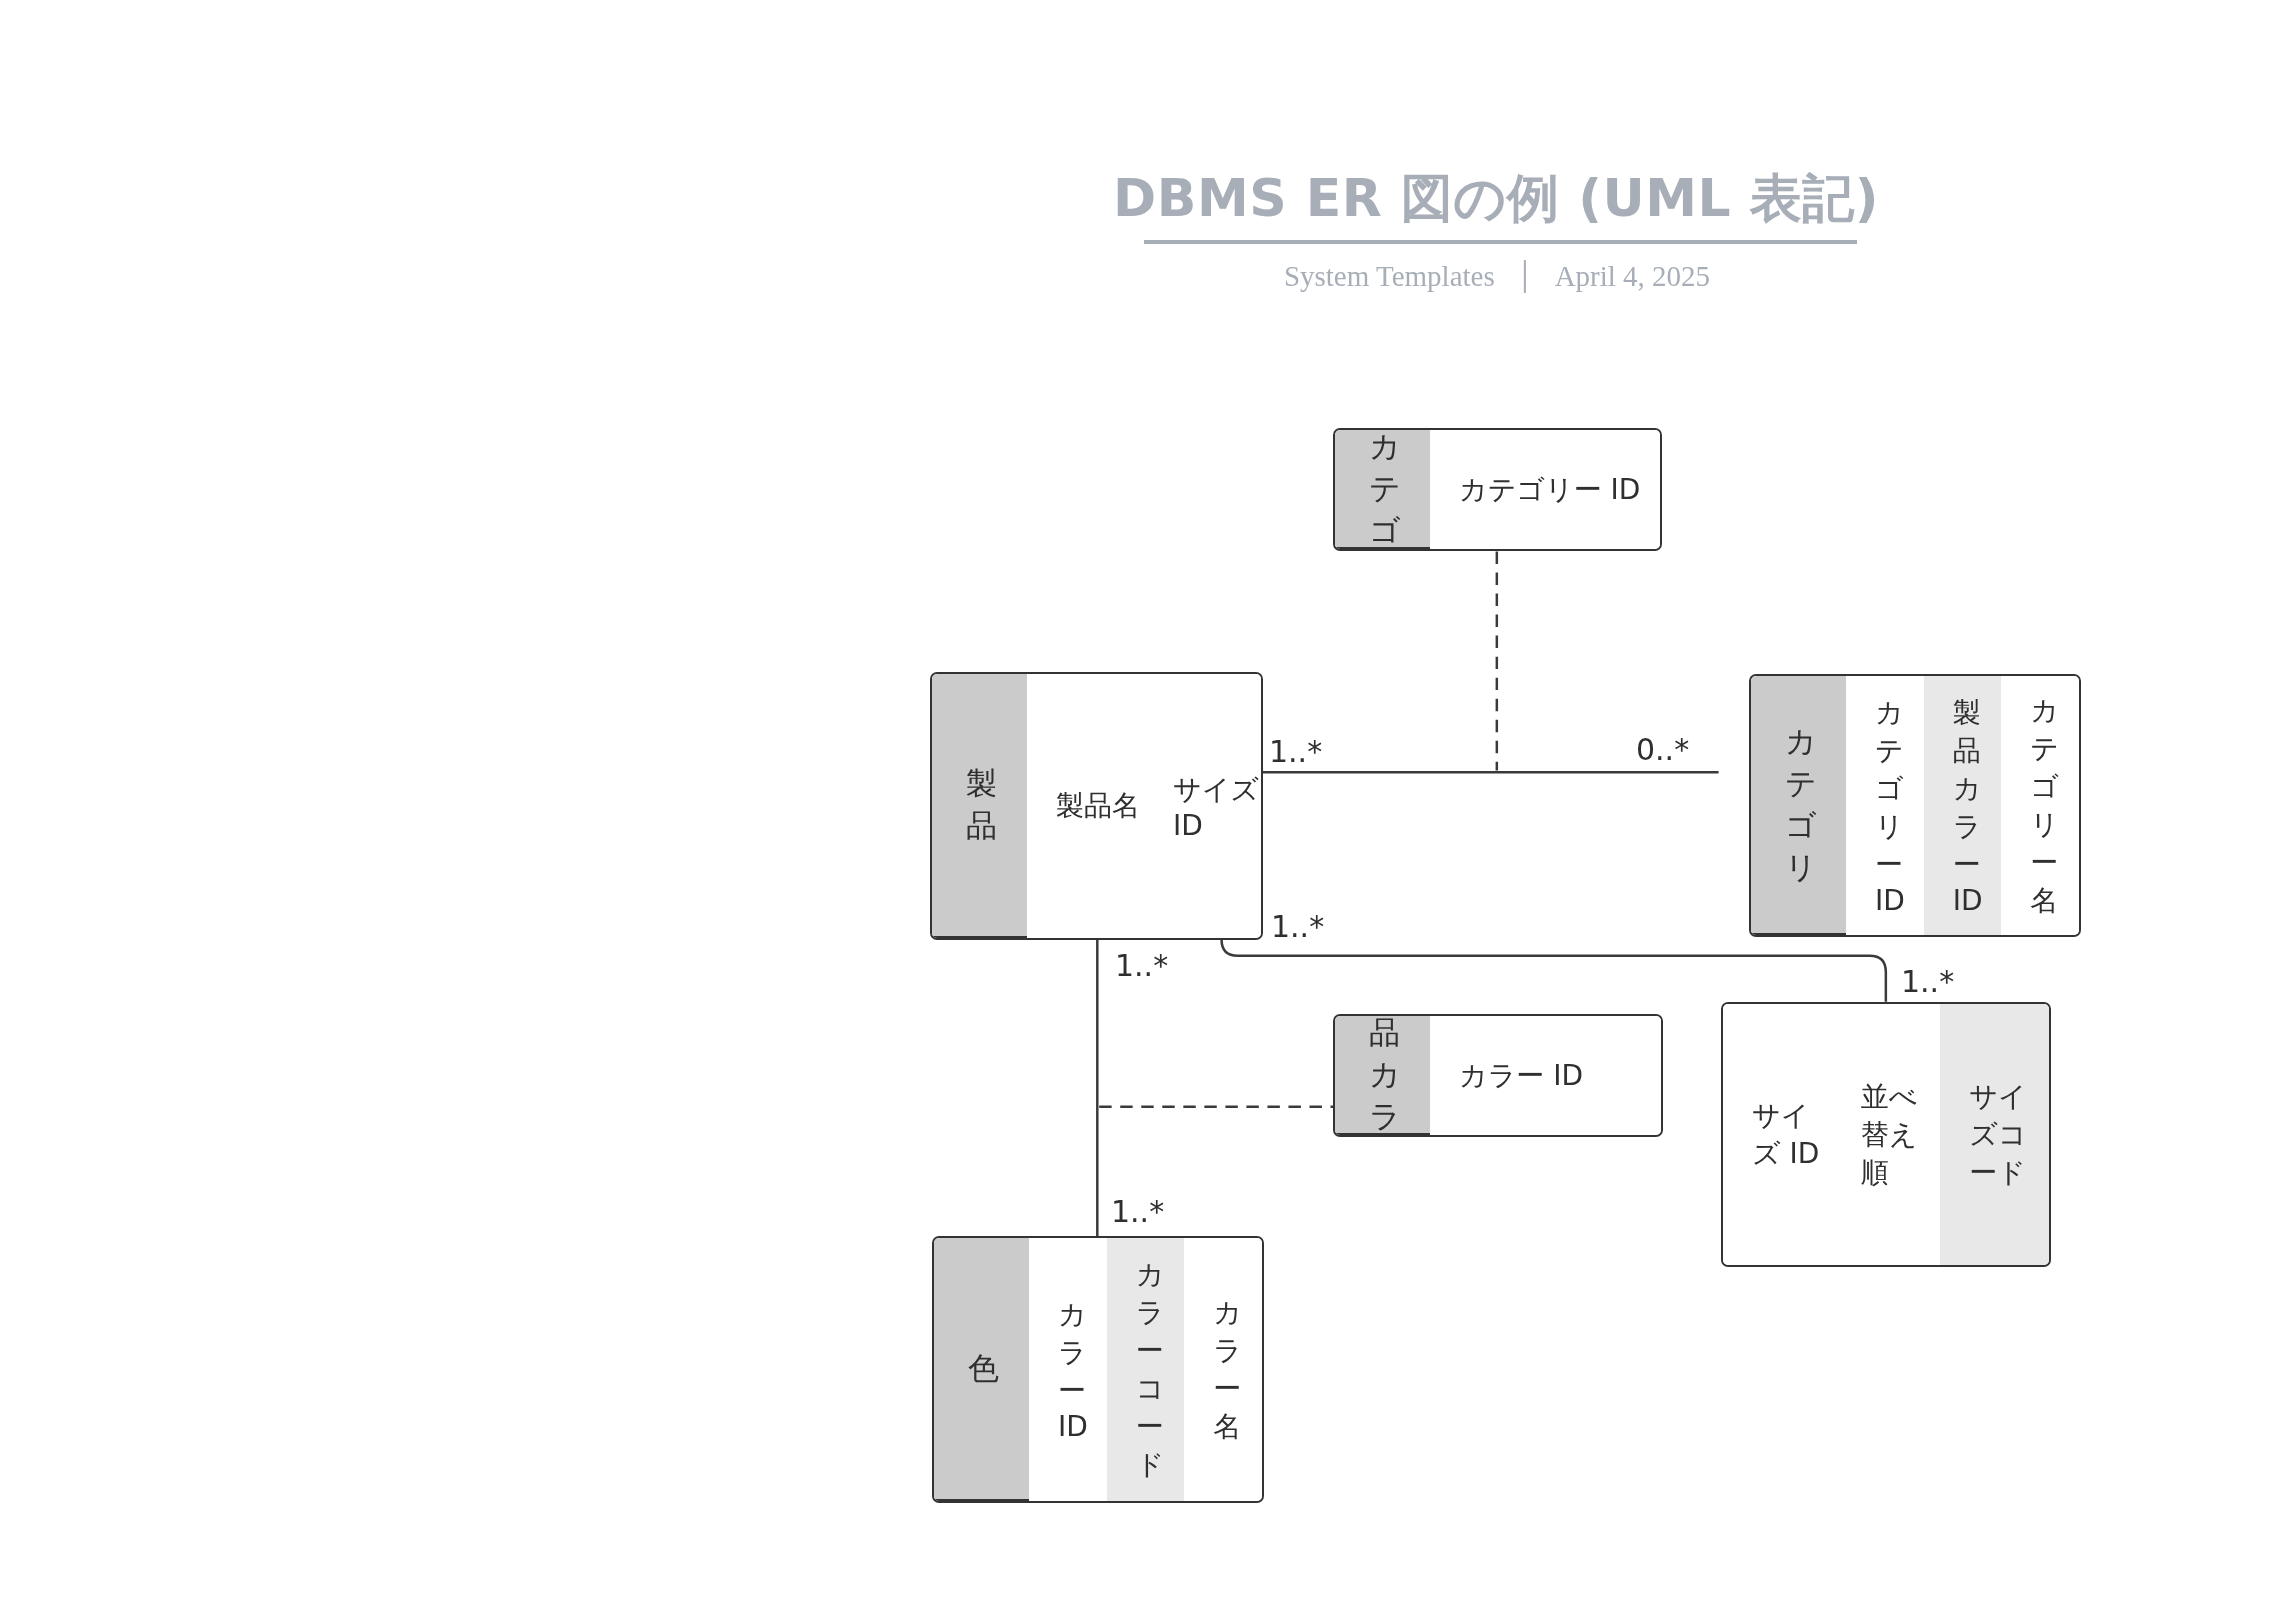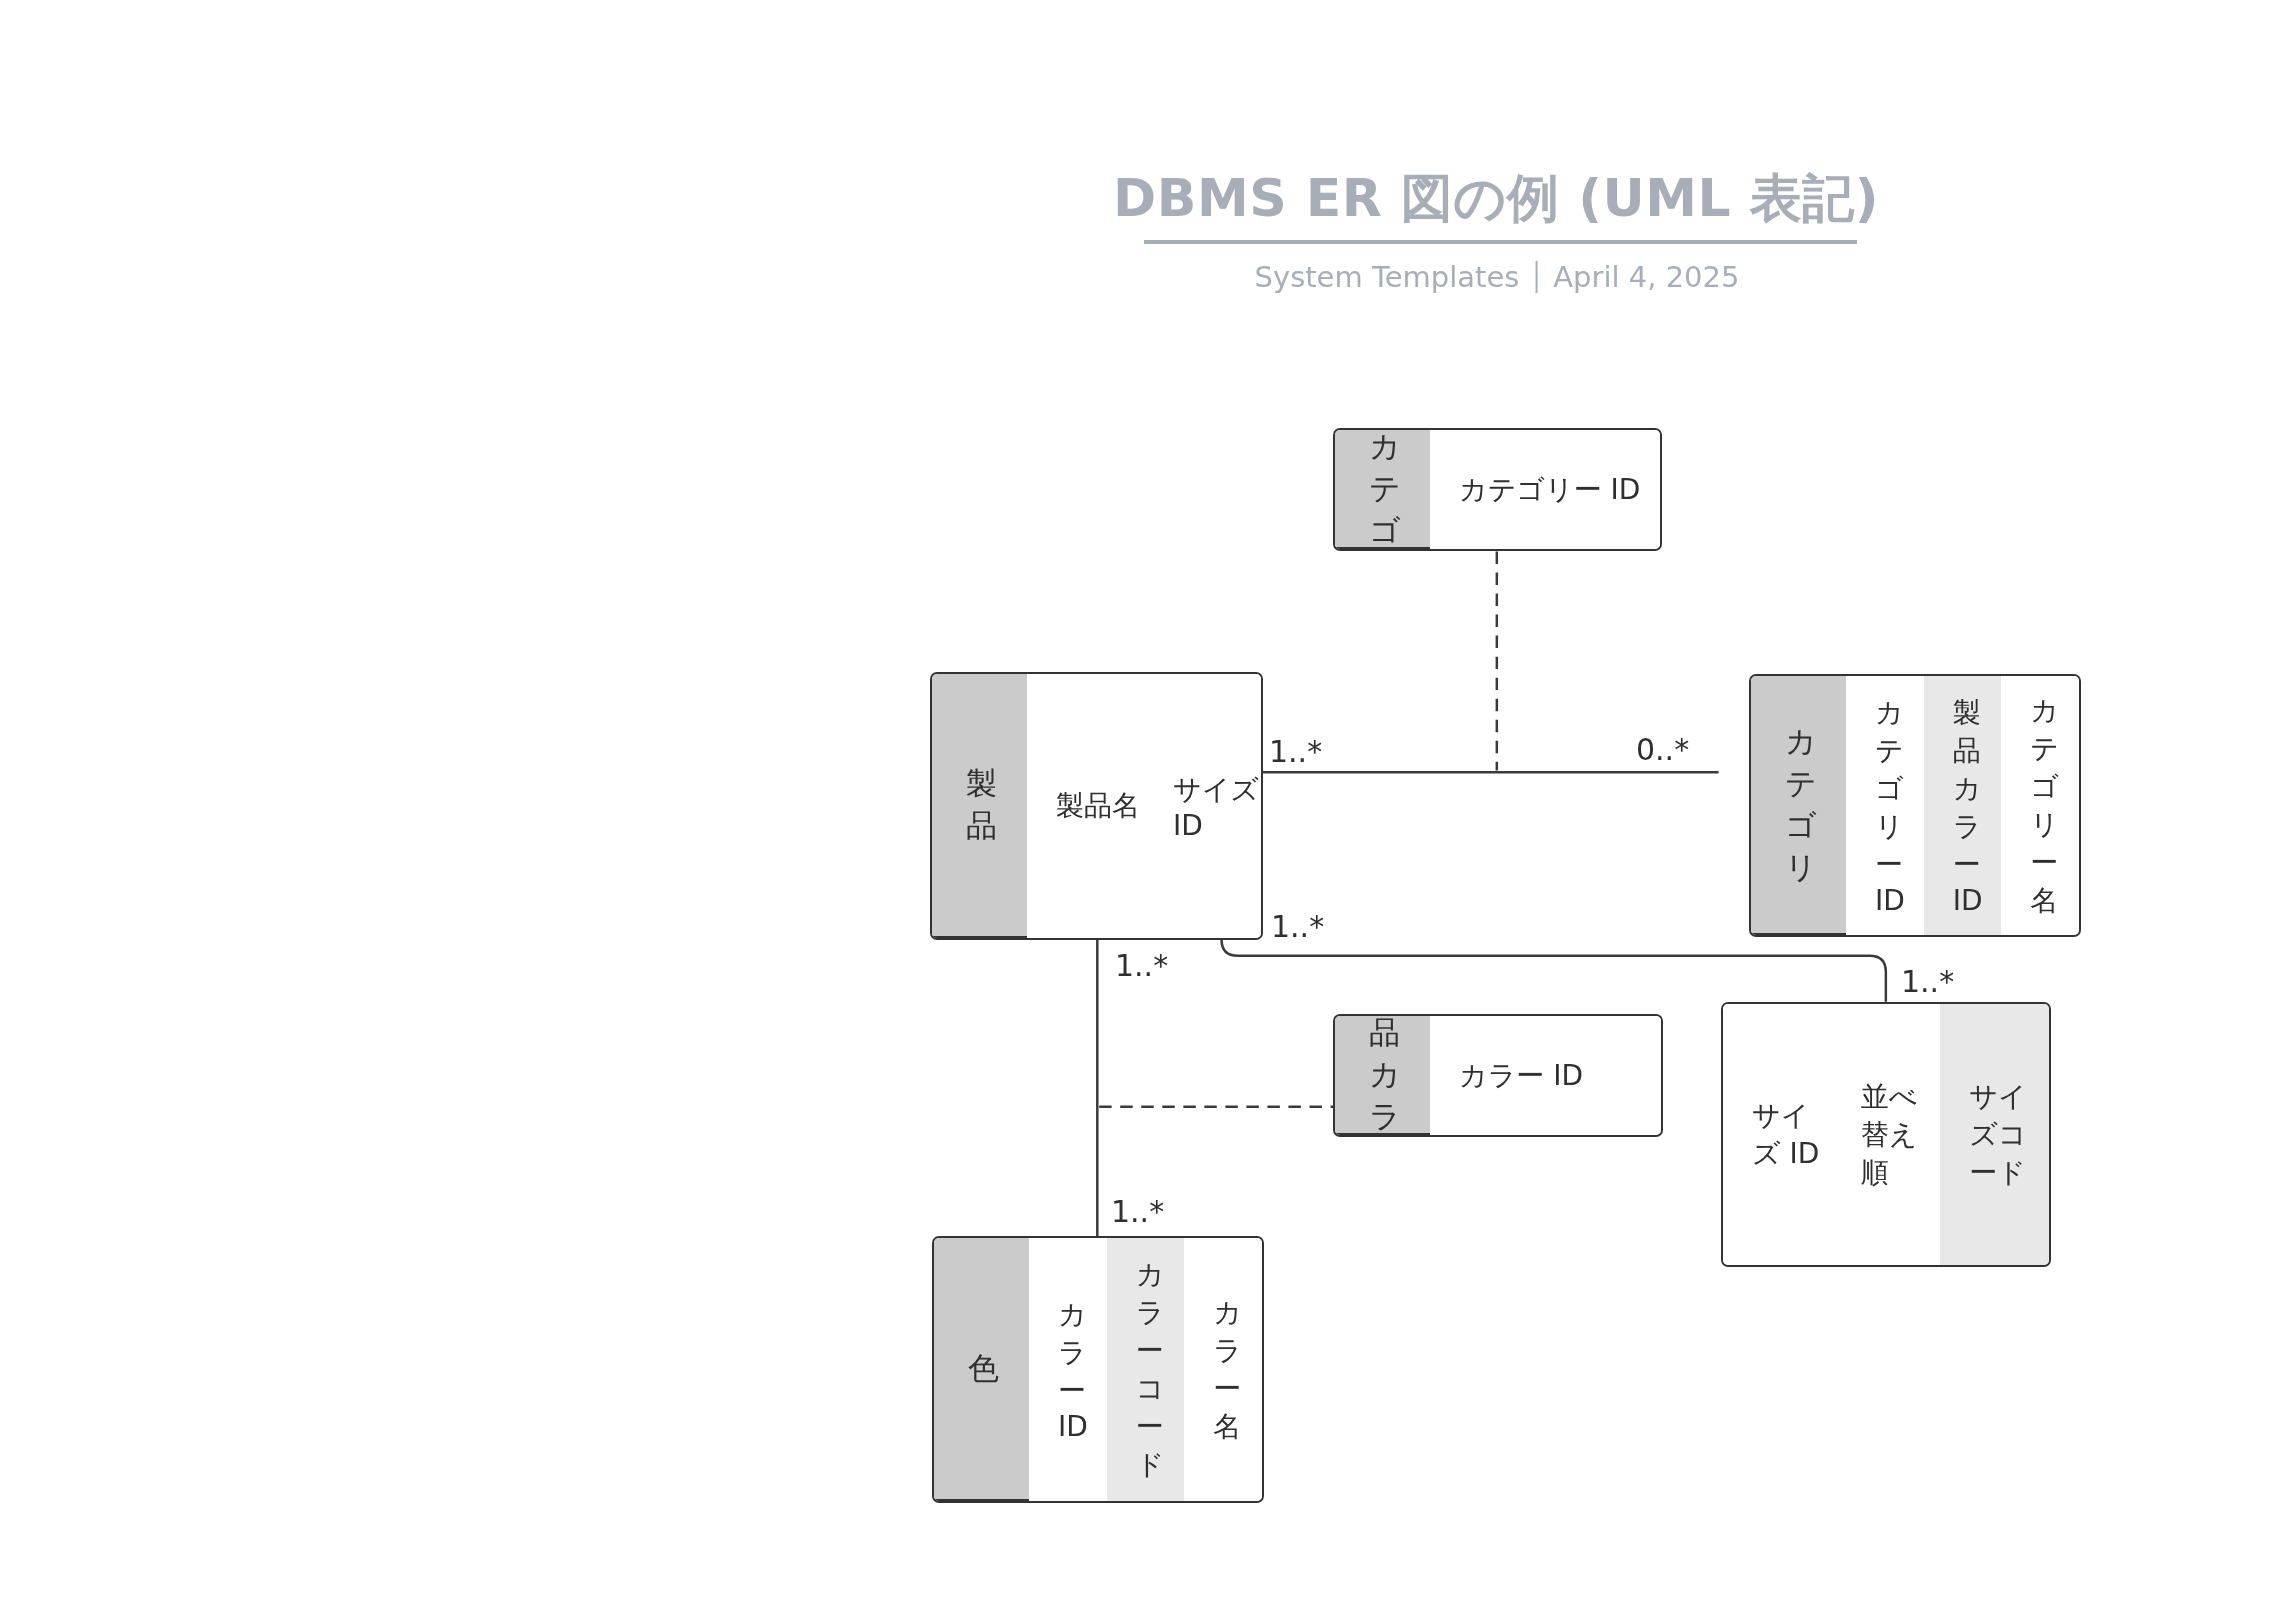--- a/index.html
+++ b/index.html
@@ -13,22 +13,22 @@
     position:absolute;left:1496px;top:164px;transform:translateX(-50%);
     font-size:52px;font-weight:bold;color:var(--title-text,#a7aeb8);
     white-space:nowrap;letter-spacing:0.5px;
   }
   .title-rule{
     position:absolute;left:1144px;top:240px;width:713px;height:3.8px;
     background:var(--title-rule,#a7aeb8);
   }
   .subtitle{
     position:absolute;left:1497px;top:260px;transform:translateX(-50%);
-    display:flex;align-items:center;gap:16px;
-    font-size:29px;color:var(--subtitle-text,#a7aeb8);white-space:nowrap;
+    display:flex;align-items:center;gap:29px;
+    font-size:29px;color:var(--subtitle-text,#a7aeb8);white-space:nowrap;font-family:Liberation Serif, serif;
   }
   .subtitle-divider{width:1.9px;height:32.5px;background:var(--subtitle-text,#a7aeb8);}
   .entity{
     position:absolute;display:flex;flex-direction:row;box-sizing:border-box;
     border:2.9px solid var(--entity-border,#333);border-radius:7px;
     background:#fff;overflow:hidden;
   }
   .entity-header{
     flex:0 0 61px;background:var(--entity-header-fill,#ccc);
     border-bottom:2.9px solid var(--entity-border,#333);

